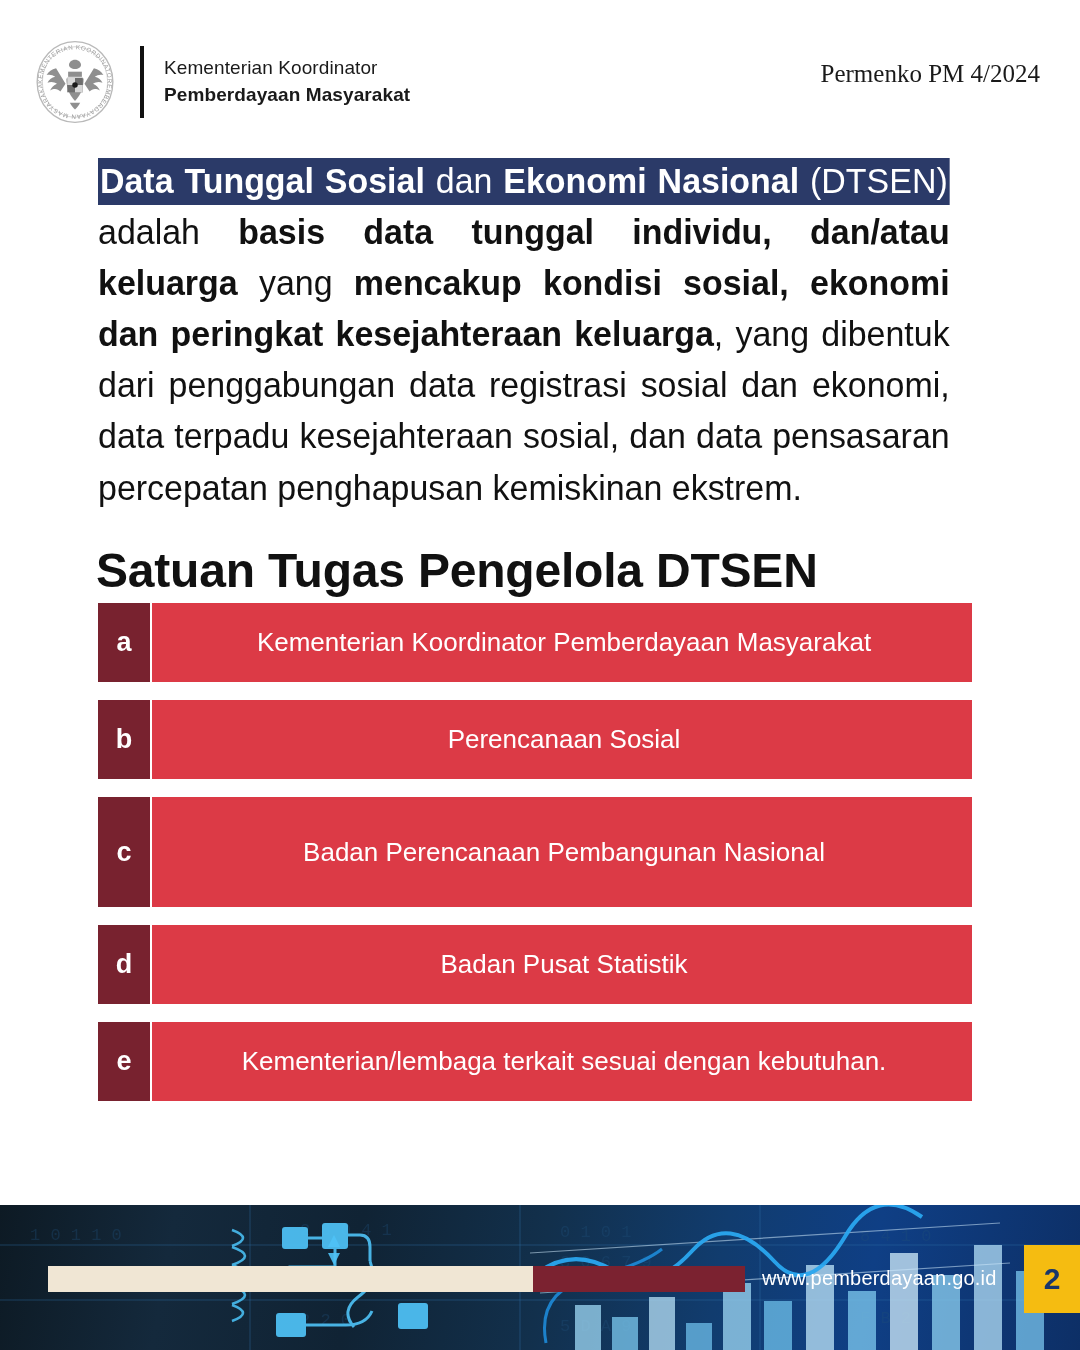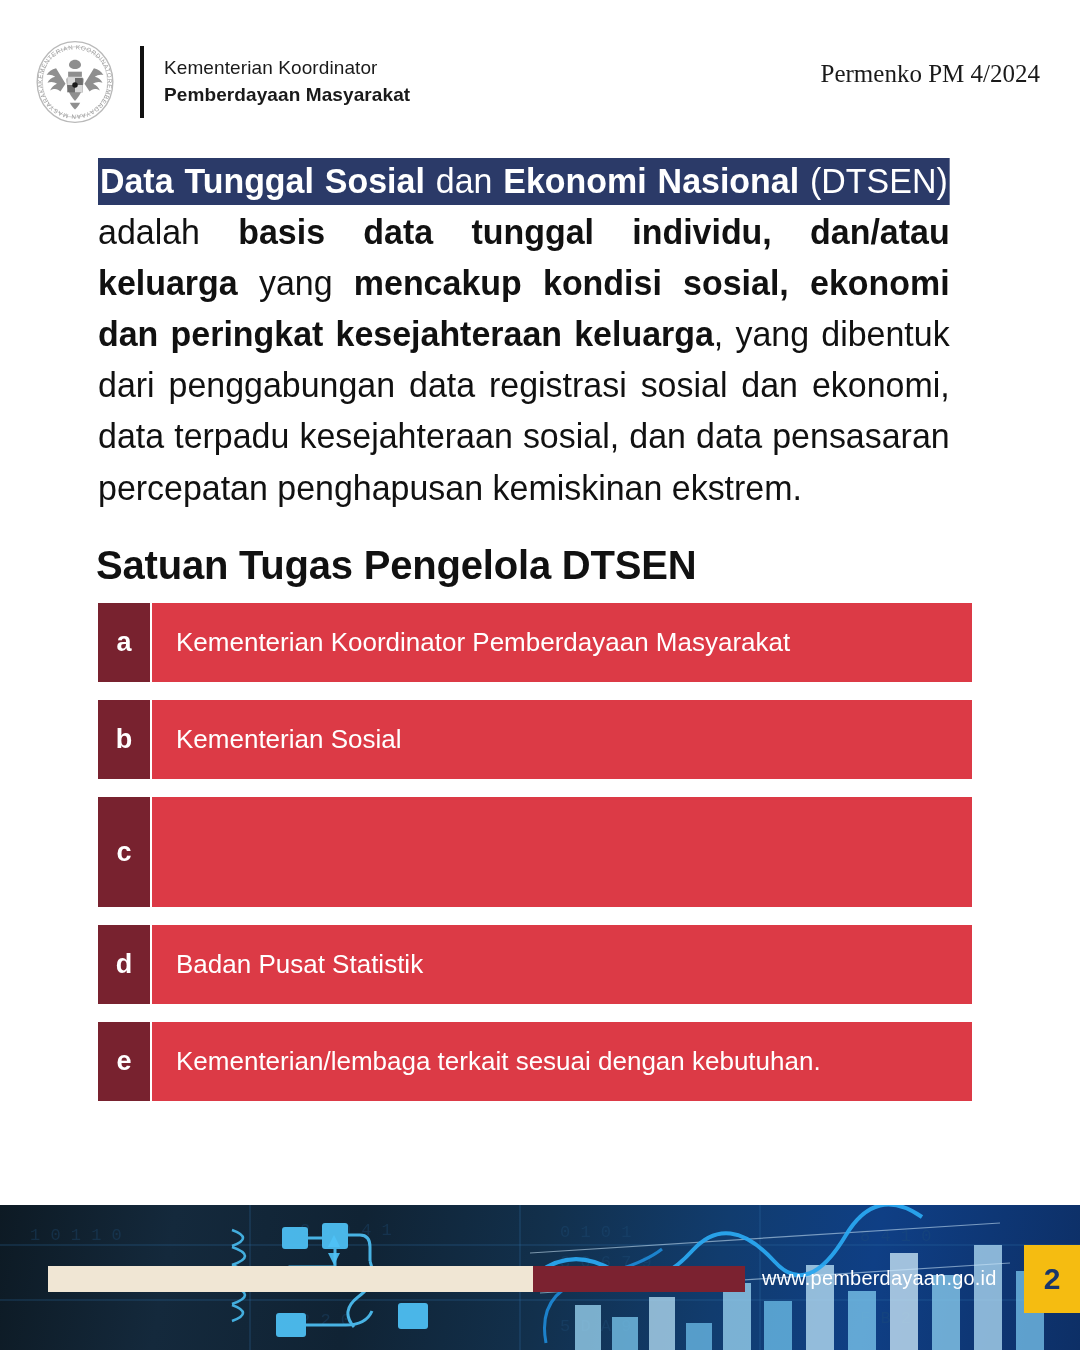--- a/index.html
+++ b/index.html
@@ -88,21 +88,21 @@
     -webkit-box-decoration-break: clone;
   }
   .definition b { font-weight: bold; }
 
   
   .section-title {
     position: absolute;
     left: 96px;
     top: 543px;
     font-family: "Liberation Sans Narrow", "Liberation Sans", sans-serif;
-    font-size: 40px;
+    font-size: 48px;
     font-weight: bold;
     color: #111111;
     letter-spacing: -0.2px;
   }
 
   
   .task-list {
     position: absolute;
     left: 98px;
     top: 603px;
@@ -129,20 +129,21 @@
   .task-text {
     flex: 1 1 auto;
     color: #ffffff;
     font-family: "Liberation Sans Narrow", "Liberation Sans", sans-serif;
     font-size: 26px;
     line-height: 1.35;
     padding: 22px 20px 22px 24px;
     display: flex;
     flex-direction: column;
     justify-content: center;
+    text-align: center;
   }
   .task-text .tline { display: block; white-space: nowrap; }
   .row-h1 { min-height: 68px; }
   .row-h2 { min-height: 110px; }
 
   
   .footer {
     position: absolute;
     left: 0;
     right: 0;
@@ -258,27 +259,28 @@
   <div class="task-row row-h1">
     <div class="task-badge">a</div>
     <div class="task-text">
       <span class="tline">Kementerian Koordinator Pemberdayaan Masyarakat</span>
     </div>
   </div>
 
   <div class="task-row row-h1">
     <div class="task-badge">b</div>
     <div class="task-text">
-      <span class="tline">Kementerian Sosial</span>
+      <span class="tline">Perencanaan Sosial</span>
     </div>
   </div>
 
   <div class="task-row row-h2">
     <div class="task-badge">c</div>
     <div class="task-text">
+      <span class="tline">Badan Perencanaan Pembangunan Nasional</span>
     </div>
   </div>
 
   <div class="task-row row-h1">
     <div class="task-badge">d</div>
     <div class="task-text">
       <span class="tline">Badan Pusat Statistik</span>
     </div>
   </div>
 

